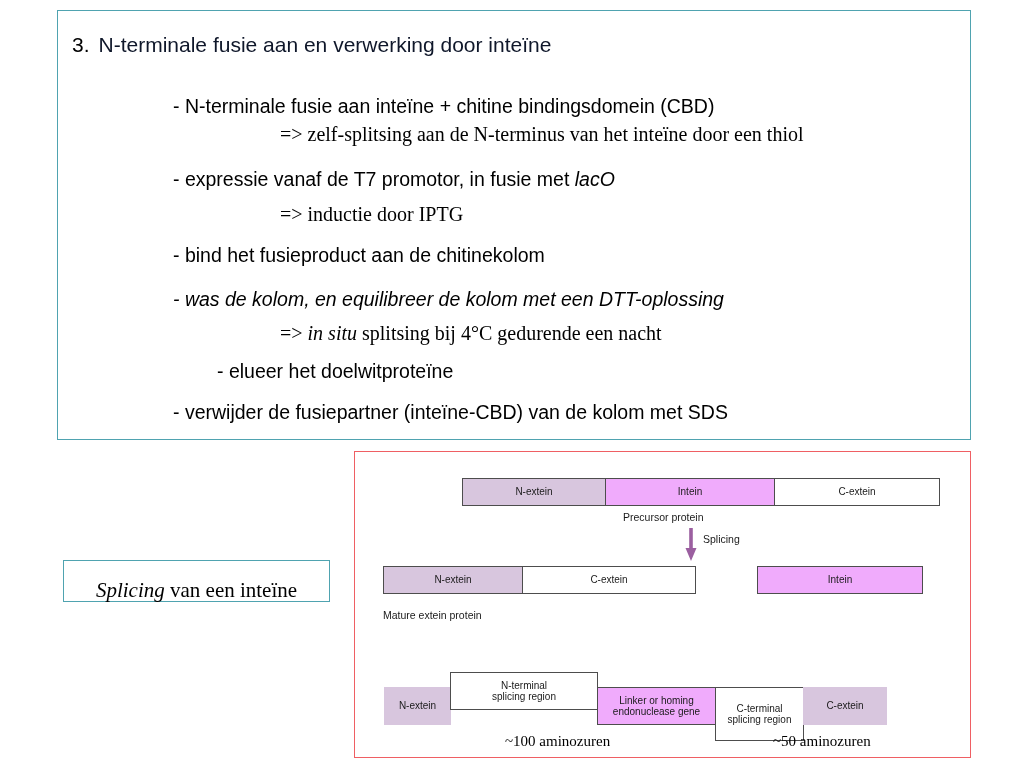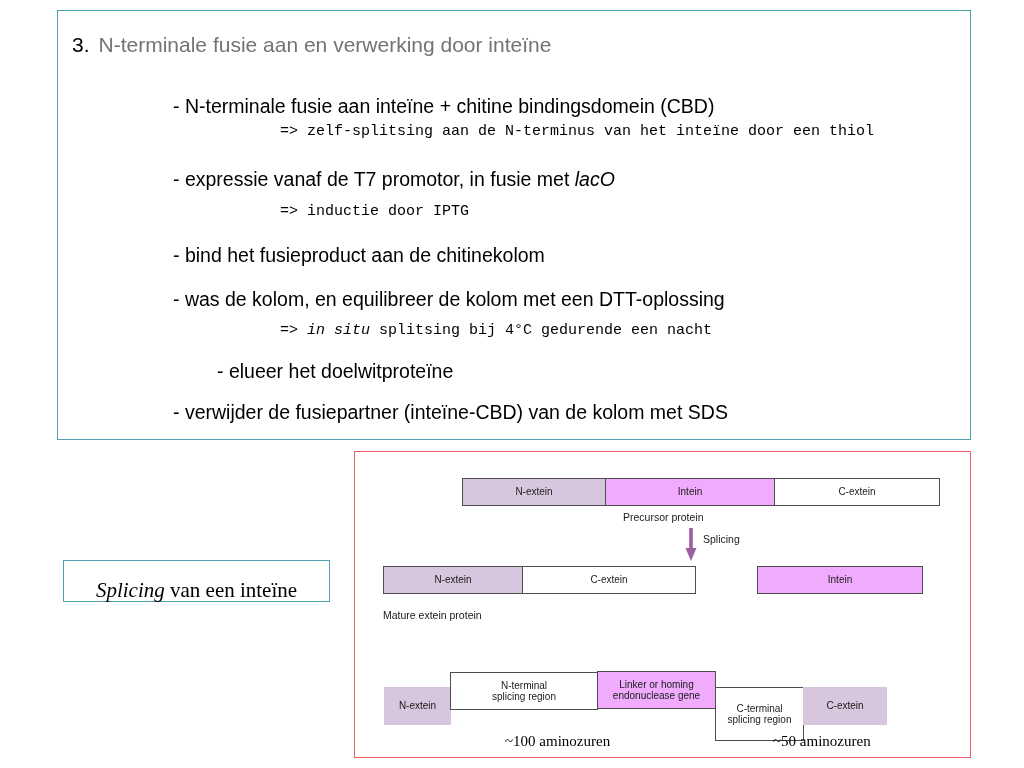--- a/index.html
+++ b/index.html
@@ -35,37 +35,37 @@
     white-space: nowrap;
   }
   .heading-num {
     font-family: "Liberation Sans", sans-serif;
     font-size: 21px;
     color: #000000;
   }
   .heading-text {
     font-family: "Liberation Sans", sans-serif;
     font-size: 21px;
-    color: #737373;
+    color: #0f172a;
     margin-left: 9px;
   }
 
   .line {
     position: absolute;
     white-space: nowrap;
   }
   .dash-line {
     font-family: "Liberation Sans", sans-serif;
     font-size: 19.5px;
     color: #000000;
     left: 115px;
   }
   .arrow-line {
-    font-family: Liberation Mono, monospace;
-    font-size: 15px;
+    font-family: Liberation Serif, serif;
+    font-size: 20px;
     color: #000000;
     left: 222px;
   }
   .it-sans { font-style: italic; }
   .it-serif { font-style: italic; }
 
   
   #caption-box {
     position: absolute;
     left: 63px;
@@ -153,21 +153,21 @@
   <div class="line dash-line" style="top:84px;">- N-terminale fusie aan inteïne + chitine bindingsdomein (CBD)</div>
 
   <div class="line arrow-line" style="top:112px;">=&gt; zelf-splitsing aan de N-terminus van het inteïne door een thiol</div>
 
   <div class="line dash-line" style="top:157px;"><span>- expressie vanaf de T7 promotor, in fusie met </span><span class="it-sans">lacO</span></div>
 
   <div class="line arrow-line" style="top:192px;">=&gt; inductie door IPTG</div>
 
   <div class="line dash-line" style="top:233px;">- bind het fusieproduct aan de chitinekolom</div>
 
-  <div class="line dash-line" style="top:277px;">- was de kolom, en equilibreer de kolom met een DTT-oplossing</div>
+  <div class="line dash-line" style="top:277px;font-style:italic;">- was de kolom, en equilibreer de kolom met een DTT-oplossing</div>
 
   <div class="line arrow-line" style="top:311px;"><span>=&gt; </span><span class="it-serif">in situ</span><span> splitsing bij 4°C gedurende een nacht</span></div>
 
   <div class="line dash-line" style="top:349px;margin-left:44px;">- elueer het doelwitproteïne</div>
 
   <div class="line dash-line" style="top:390px;">- verwijder de fusiepartner (inteïne-CBD) van de kolom met SDS</div>
 
 </div>
 
 <div id="caption-box">
@@ -190,21 +190,21 @@
   <div class="seg bordered fill-light" style="left:28px;  top:114px; width:140px; height:28px;">N-extein</div>
   <div class="seg bordered fill-white" style="left:167px; top:114px; width:174px; height:28px;">C-extein</div>
 
   <div class="fig-label" style="left:28px; top:157px;">Mature extein protein</div>
 
   <div class="seg bordered fill-dark" style="left:402px; top:114px; width:166px; height:28px;">Intein</div>
 
   <div class="seg fill-light" style="left:29px;  top:235px; width:67px;  height:38px;">N-extein</div>
   <div class="seg bordered fill-white" style="left:95px;  top:220px; width:148px; height:38px; white-space:pre-line;">N-terminal
 splicing region</div>
-  <div class="seg bordered fill-dark" style="left:242px; top:219px; width:119px; height:38px; white-space:pre-line;">Linker or homing
+  <div class="seg bordered fill-dark" style="left:242px; top:235px; width:119px; height:38px; white-space:pre-line;">Linker or homing
 endonuclease gene</div>
   <div class="seg bordered fill-white" style="left:360px; top:235px; width:89px;  height:54px; white-space:pre-line;">C-terminal
 splicing region</div>
   <div class="seg fill-light" style="left:448px; top:235px; width:84px;  height:38px;">C-extein</div>
 
   <div class="fig-label-serif" style="left:150px; top:281px;">~100 aminozuren</div>
   <div class="fig-label-serif" style="left:418px; top:281px;">~50 aminozuren</div>
 
 </div>
 

